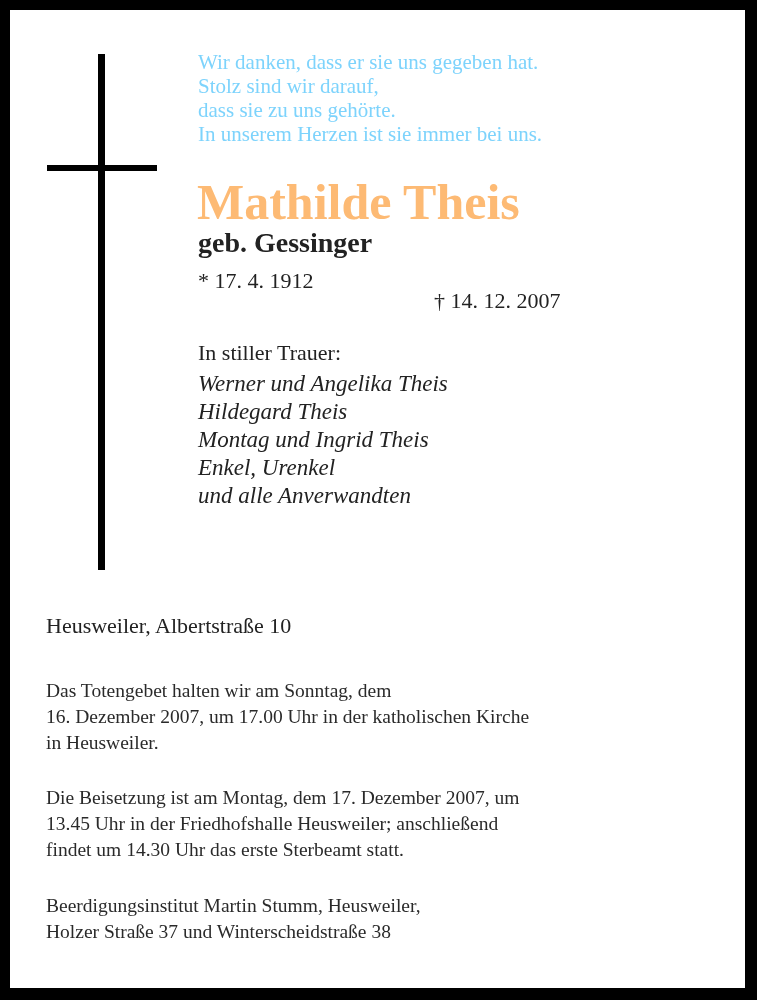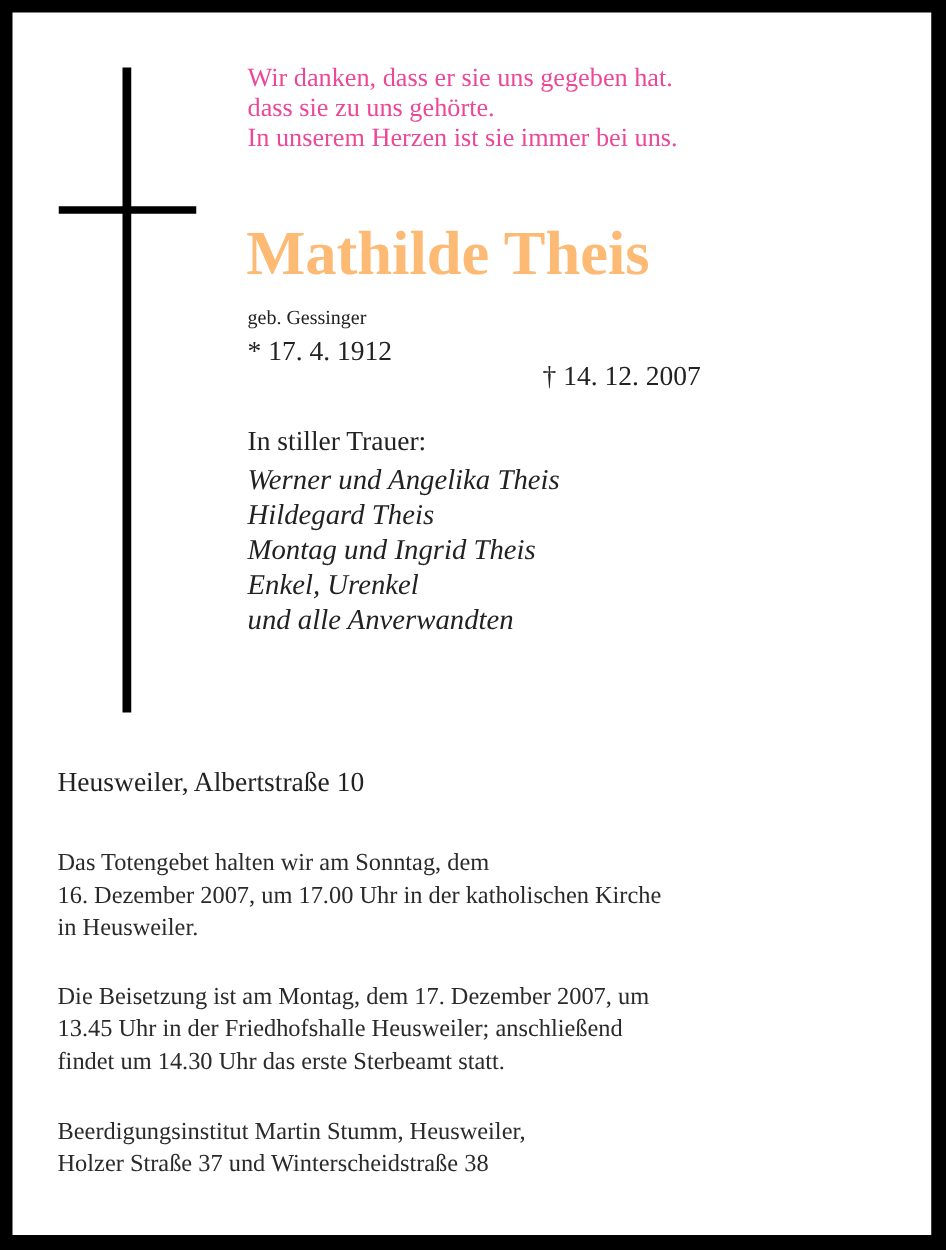--- a/index.html
+++ b/index.html
@@ -38,41 +38,42 @@
       width: 110px;
       height: 6px;
       background: #000;
     }
     .verse {
       position: absolute;
       left: 198px;
       top: 50px;
       font-size: 21px;
       line-height: 24px;
-      color: #ec4899;
+      color: #7dd3fc;
     }
     .verse div { white-space: nowrap; }
     .name {
       position: absolute;
       left: 197px;
       top: 170px;
       font-size: 50px;
       font-weight: bold;
       color: #fdba74;
       line-height: 64px;
       white-space: nowrap;
       letter-spacing: 0px;
     }
     .maiden {
       position: absolute;
       left: 198px;
-      top: 242px;
-      font-size: 16px;
+      top: 230px;
+      font-size: 28px;
       line-height: 26px;
       white-space: nowrap;
+      font-weight: bold;
     }
     .dates {
       position: absolute;
       left: 198px;
       top: 268px;
       font-size: 22px;
       line-height: 26px;
       white-space: nowrap;
       width: 420px;
     }
@@ -120,20 +121,21 @@
 
 <div class="frame"></div>
 
 <div>
   <div class="cross-v"></div>
   <div class="cross-h"></div>
 </div>
 
 <div class="verse">
   <div>Wir danken, dass er sie uns gegeben hat.</div>
+  <div>Stolz sind wir darauf,</div>
   <div>dass sie zu uns gehörte.</div>
   <div>In unserem Herzen ist sie immer bei uns.</div>
 </div>
 
 <div class="name">Mathilde Theis</div>
 <div class="maiden">geb. Gessinger</div>
 
 <div class="dates">
   <span class="born">* 17. 4. 1912</span>
   <span class="died">† 14. 12. 2007</span>

